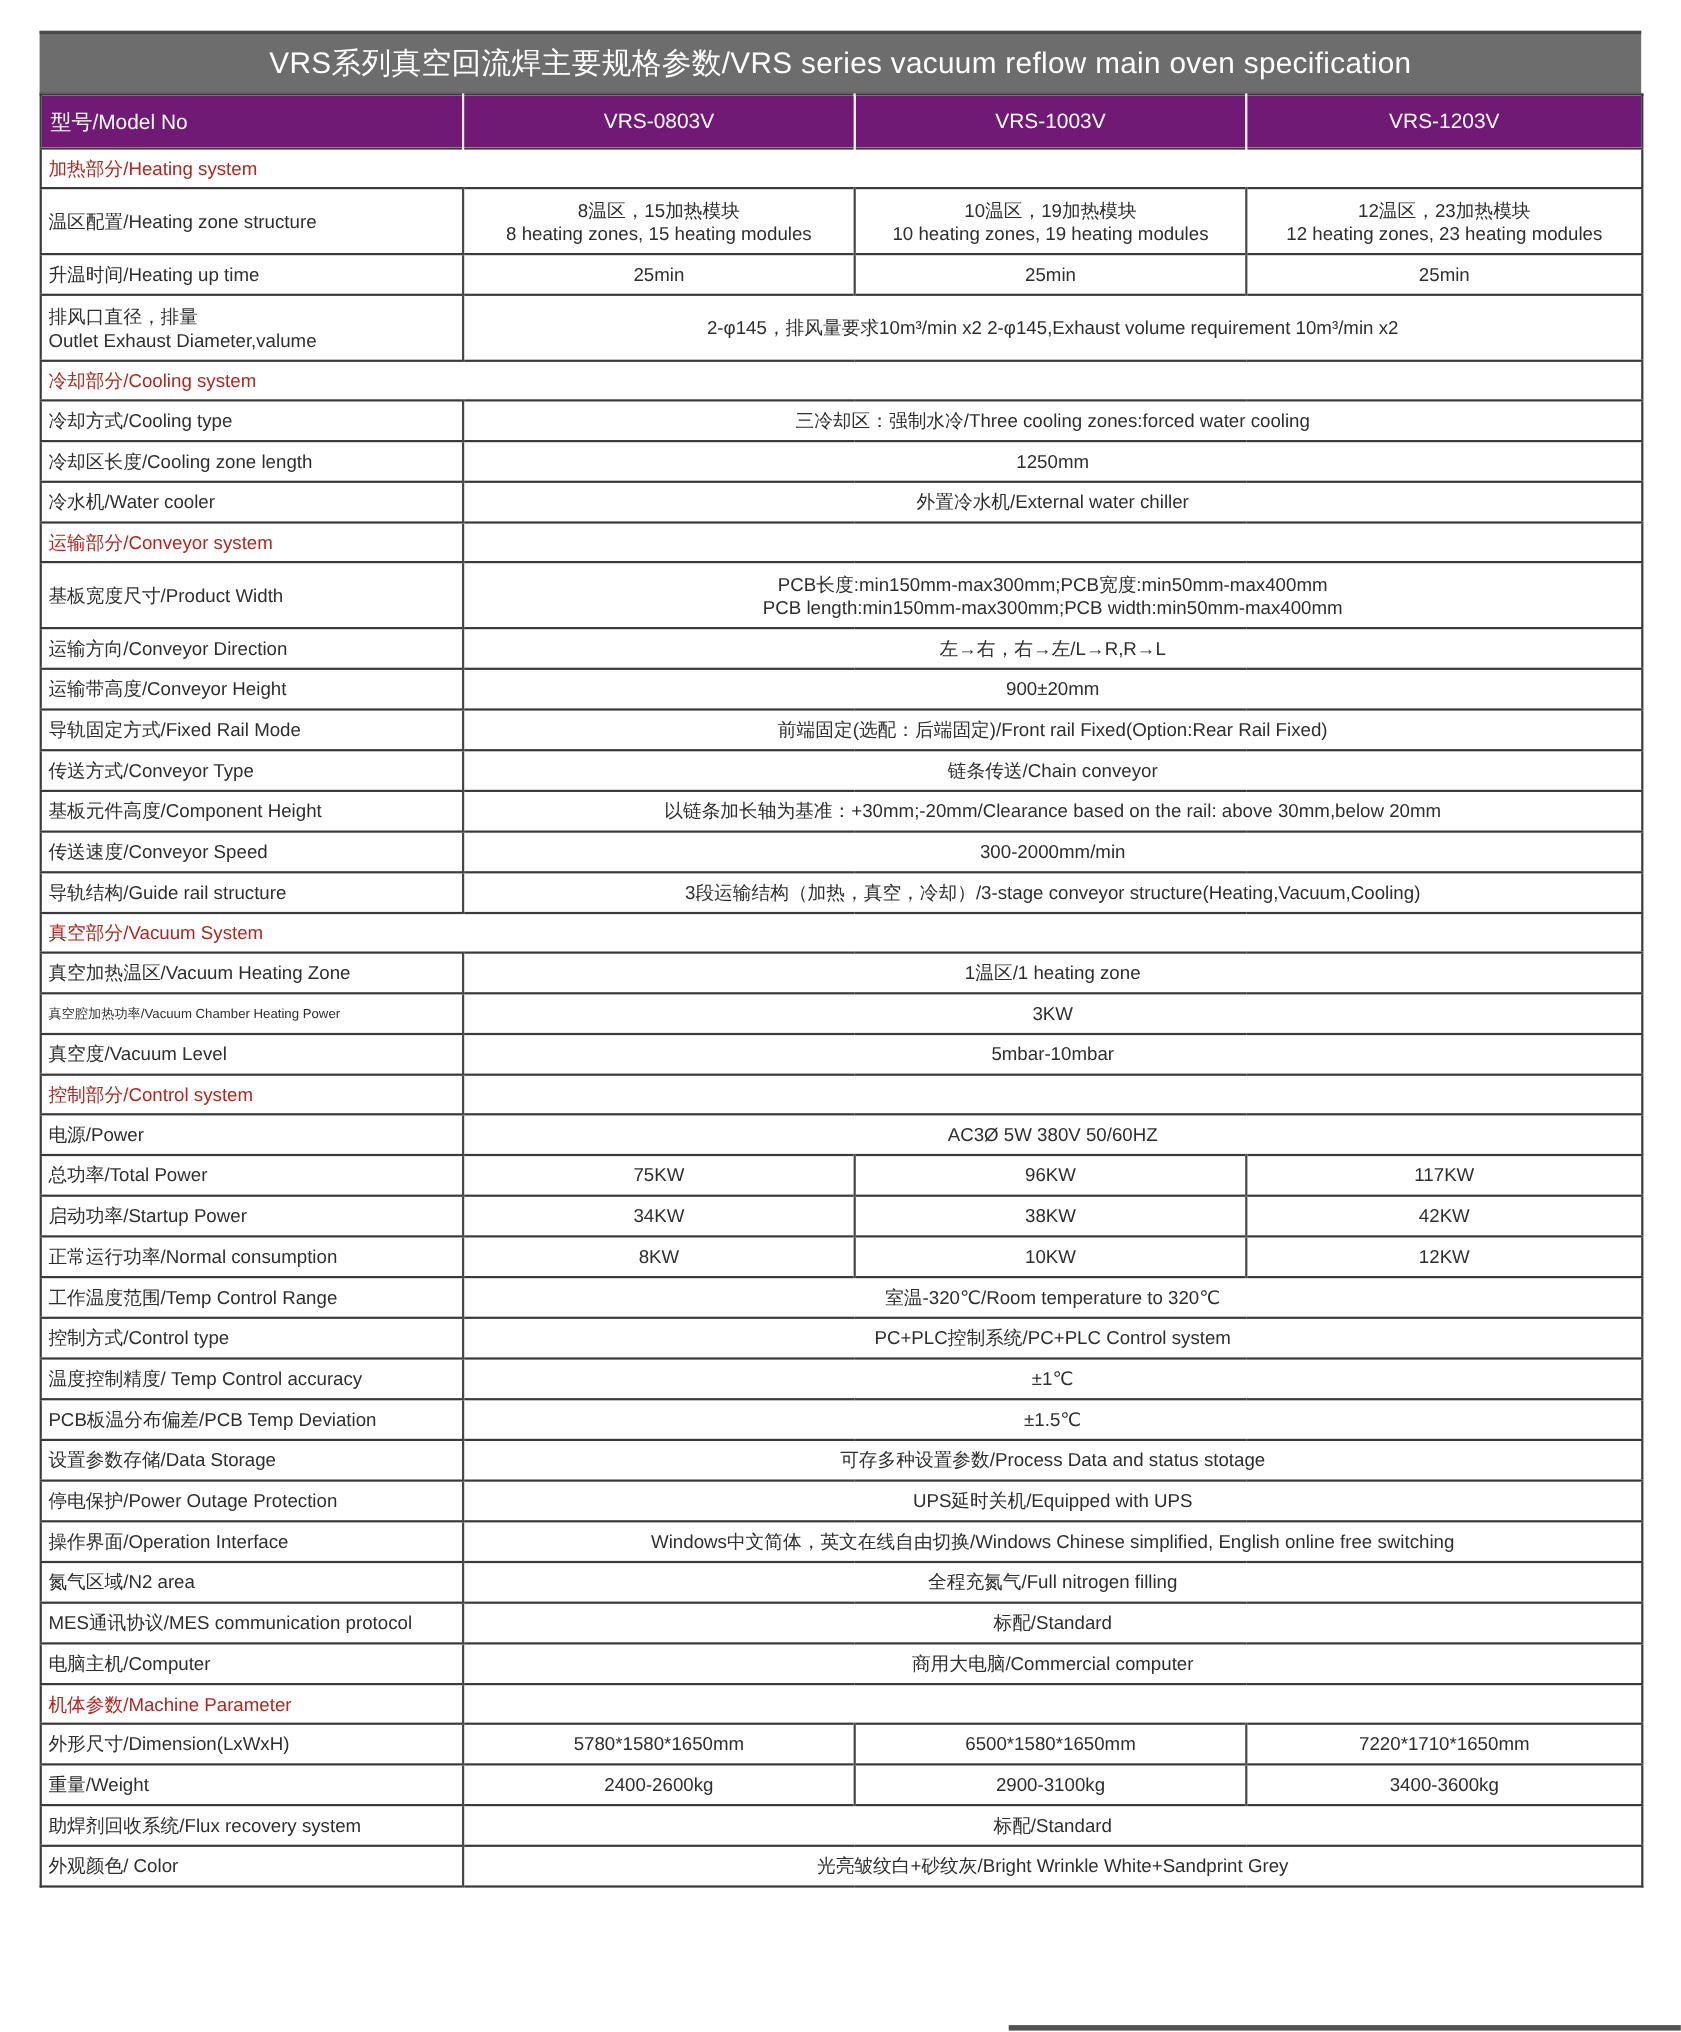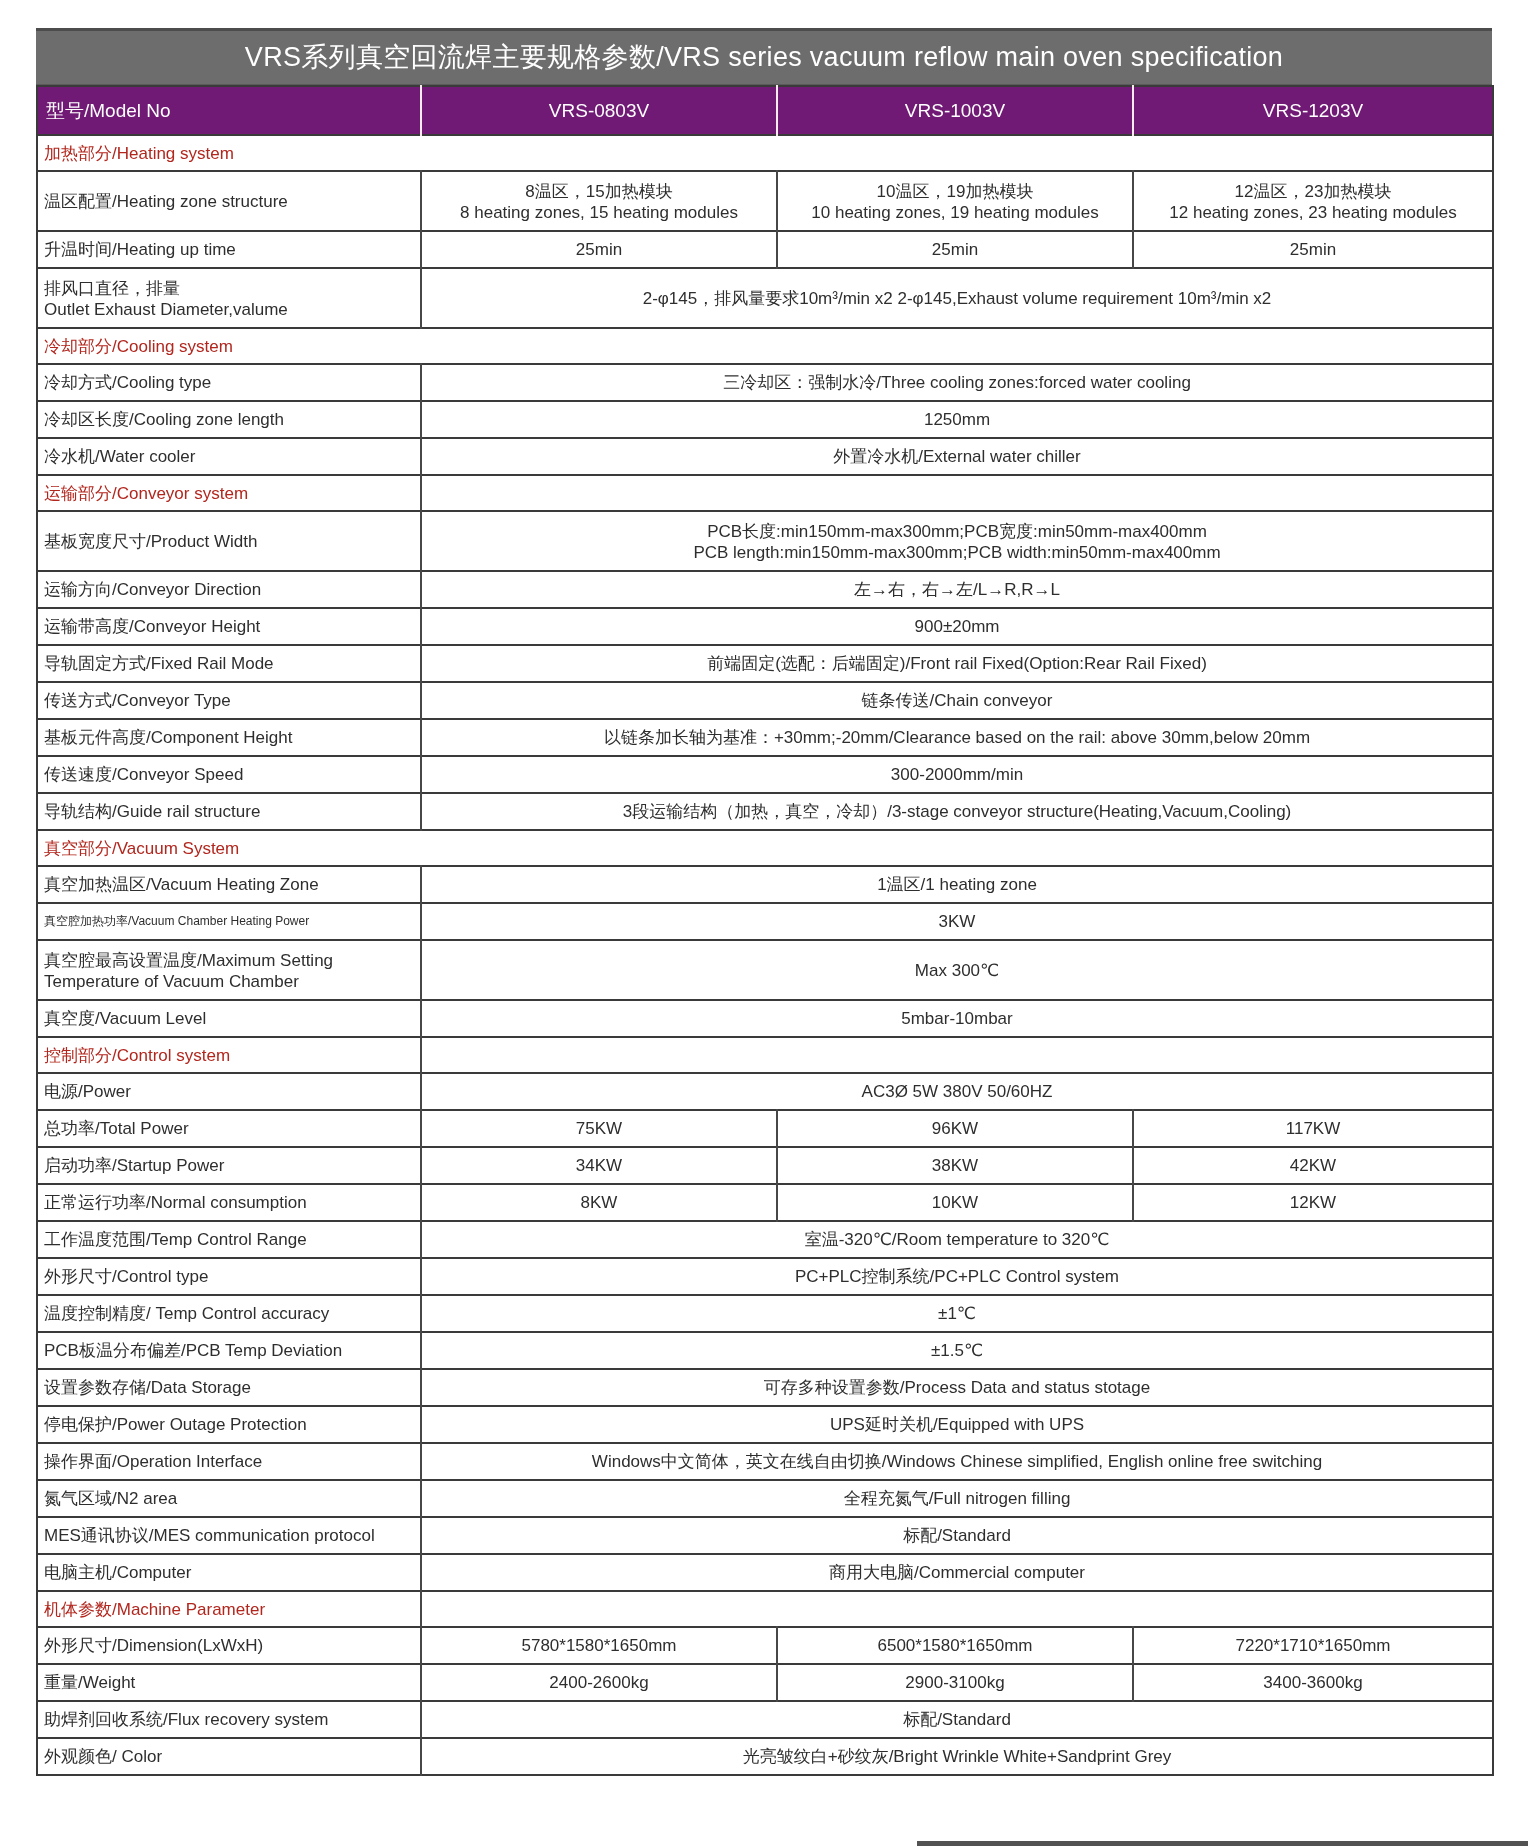--- a/index.html
+++ b/index.html
@@ -133,25 +133,20 @@
           <td class="sec-lbl" colspan="4">真空部分/Vacuum System</td>
         </tr>
         <tr class="h1">
           <td class="lbl" colspan="1">真空加热温区/Vacuum Heating Zone</td>
           <td class="val" colspan="3">1温区/1 heating zone</td>
         </tr>
         <tr class="h1">
           <td class="lbl" colspan="1" style="font-size: 12px;">真空腔加热功率/Vacuum Chamber Heating Power</td>
           <td class="val" colspan="3">3KW</td>
         </tr>
-        <tr class="tall">
-          <td class="lbl ml" colspan="1">真空腔最高设置温度/Maximum Setting
-Temperature of Vacuum Chamber</td>
-          <td class="val" colspan="3">Max 300℃</td>
-        </tr>
         <tr class="h1">
           <td class="lbl" colspan="1">真空度/Vacuum Level</td>
           <td class="val" colspan="3">5mbar-10mbar</td>
         </tr>
         <tr class="sec">
           <td class="sec-lbl" colspan="1">控制部分/Control system</td>
           <td class="val" colspan="3"></td>
         </tr>
         <tr class="h1">
           <td class="lbl" colspan="1">电源/Power</td>
@@ -173,21 +168,21 @@
           <td class="lbl" colspan="1">正常运行功率/Normal consumption</td>
           <td class="val" colspan="1">8KW</td>
           <td class="val" colspan="1">10KW</td>
           <td class="val" colspan="1">12KW</td>
         </tr>
         <tr class="h1">
           <td class="lbl" colspan="1">工作温度范围/Temp Control Range</td>
           <td class="val" colspan="3">室温-320℃/Room temperature to 320℃</td>
         </tr>
         <tr class="h1">
-          <td class="lbl" colspan="1">外形尺寸/Control type</td>
+          <td class="lbl" colspan="1">控制方式/Control type</td>
           <td class="val" colspan="3">PC+PLC控制系统/PC+PLC Control system</td>
         </tr>
         <tr class="h1">
           <td class="lbl" colspan="1">温度控制精度/ Temp Control accuracy</td>
           <td class="val" colspan="3">±1℃</td>
         </tr>
         <tr class="h1">
           <td class="lbl" colspan="1">PCB板温分布偏差/PCB Temp Deviation</td>
           <td class="val" colspan="3">±1.5℃</td>
         </tr>

